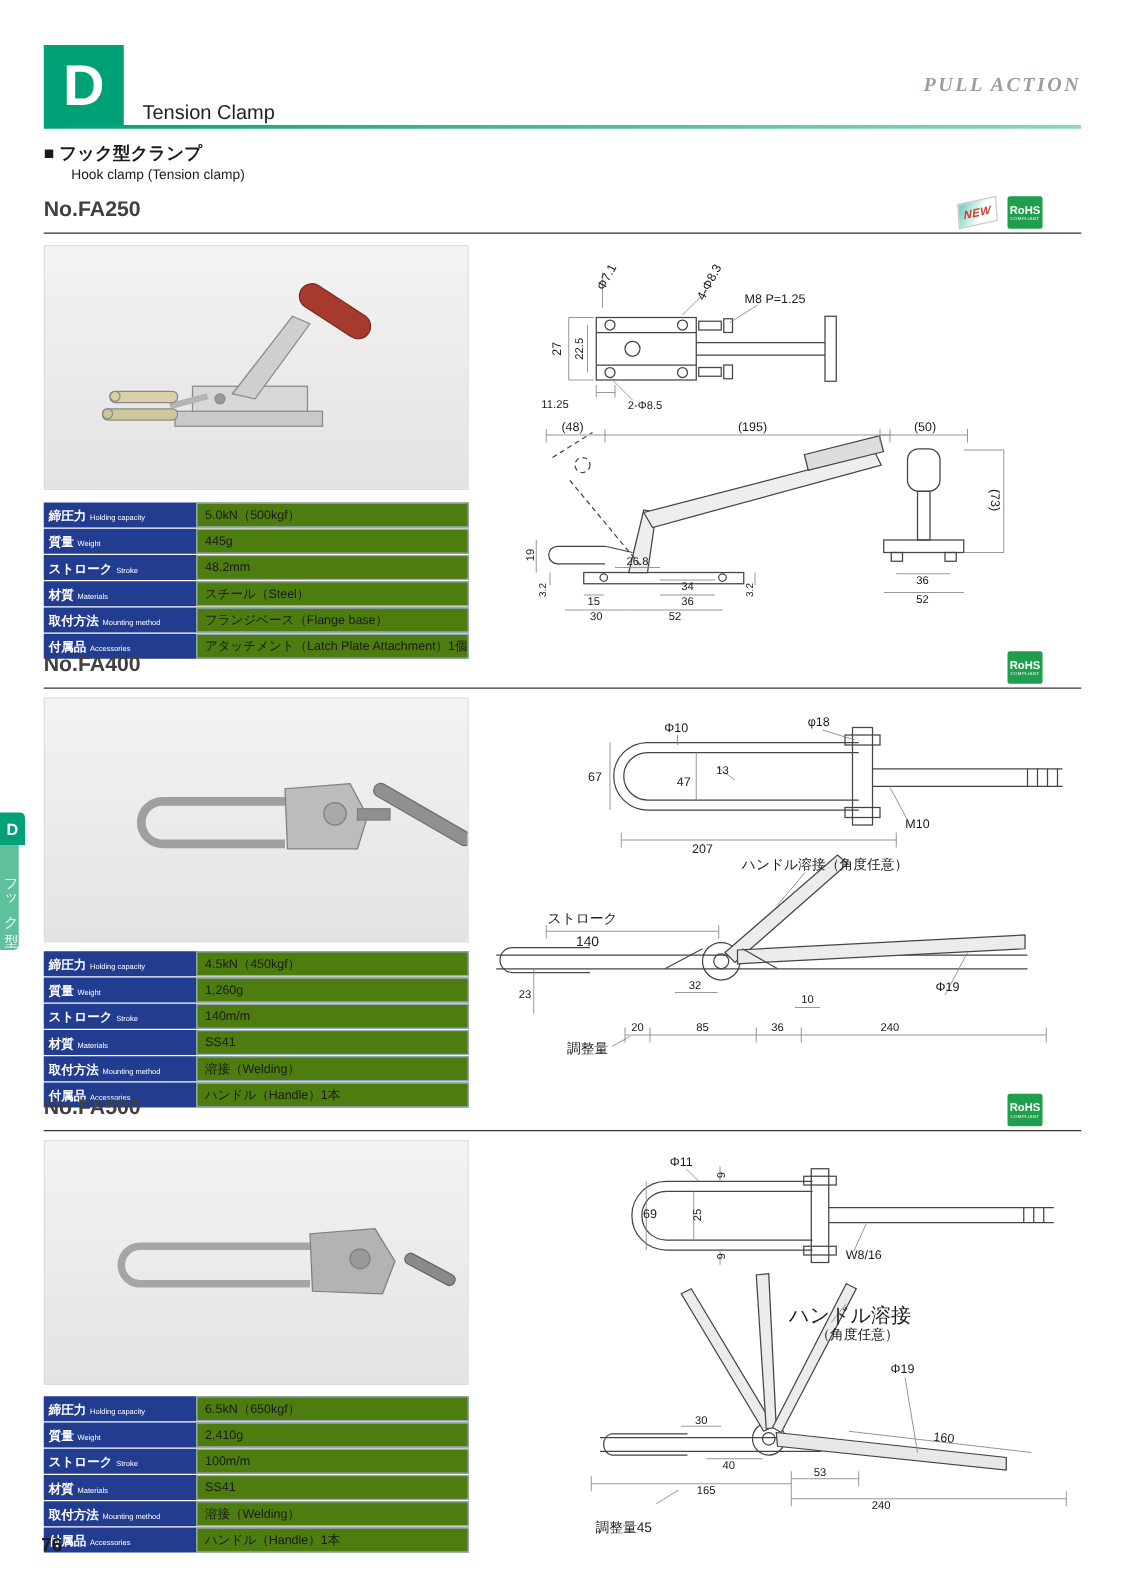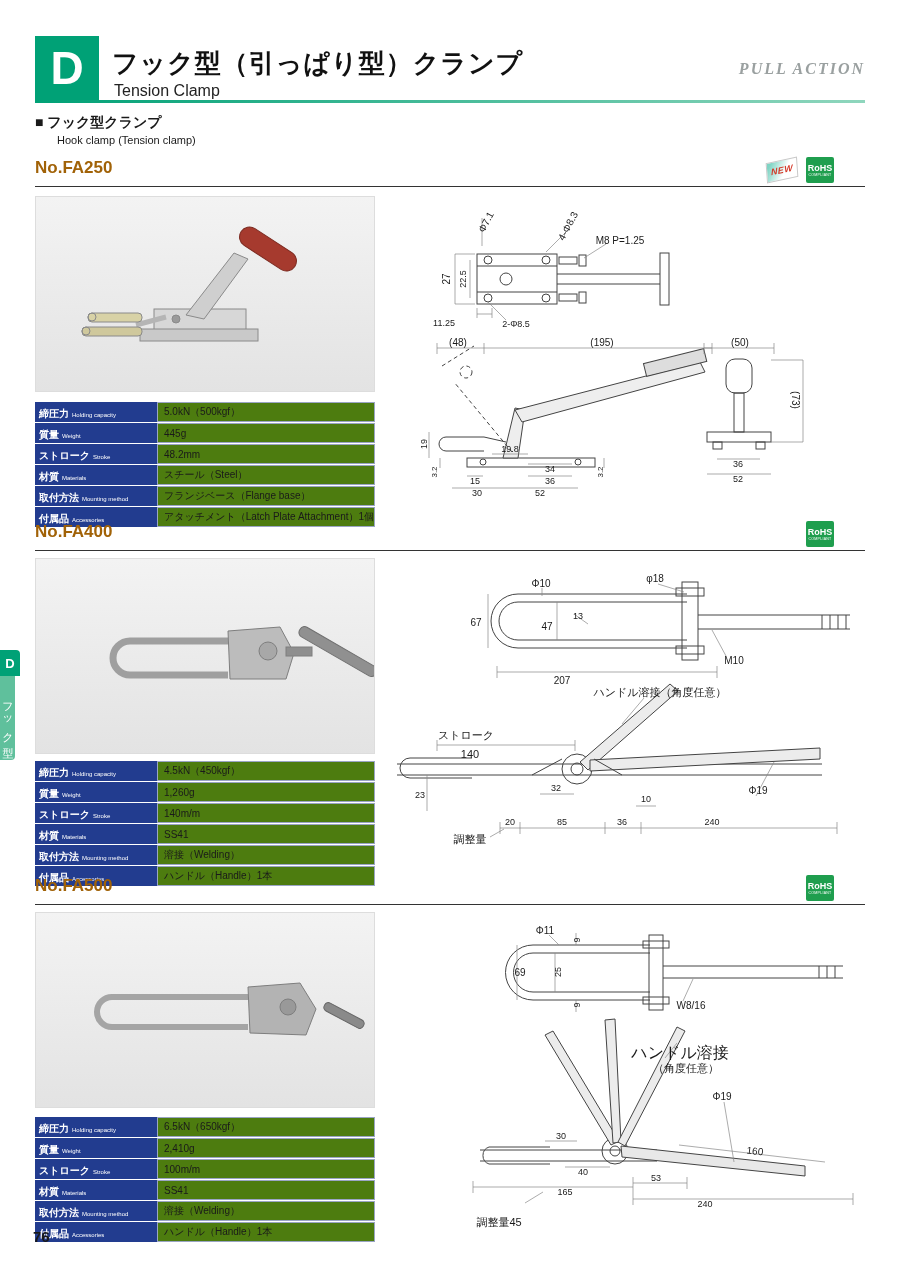--- a/index.html
+++ b/index.html
@@ -14,21 +14,21 @@
   .title { left:112px; top:46px; font-size:26px; font-weight:bold; color:#111; letter-spacing:1px; }
   .subtitle { left:114px; top:82px; font-size:16px; color:#222; }
   .pull { right:35px; top:60px; font-size:16px; font-style:italic; font-weight:bold;
           color:#9aa0a0; letter-spacing:2px;font-family:Liberation Serif, serif; }
   .hline { left:35px; top:100px; width:830px; height:3px;
            background:linear-gradient(to right,#00a176,#8fd6bd); }
 
   .sec-title { left:35px; top:114px; font-size:14px; font-weight:bold; }
   .sec-sub { left:57px; top:134px; font-size:11px; }
 
-  .model { font-size:17px; font-weight:bold; color:#a16207; }
+  .model { font-size:17px; font-weight:bold; color:#404040; }
   .rule { height:1px; background:#333; left:35px; width:830px; }
 
   .photo { width:340px; height:196px; background:linear-gradient(180deg,#f3f3f3,#e3e3e3);
            border:1px solid #ddd; }
   .drawing { position:absolute; }
   .dim { position:absolute; font-size:10px; color:#1a1a1a; white-space:nowrap; }
 
   
   .spec { border-collapse:separate; border-spacing:0 1px; width:340px; table-layout:fixed; }
   .spec td { height:15px; vertical-align:middle; }
@@ -57,21 +57,20 @@
 
   .pagenum { left:33px; top:1228px; font-size:15px; font-weight:bold; }
   svg { display:block; }
 </style>
 </head>
 <body>
 
 <div class="page">
 
   <div class="d-box abs">D</div>
-  <div class="title abs">フック型（引っぱり型）クランプ</div>
   <div class="subtitle abs">Tension Clamp</div>
   <div class="pull abs">PULL ACTION</div>
   <div class="hline abs"></div>
 
   <div class="sec-title abs">■ フック型クランプ</div>
   <div class="sec-sub abs">Hook clamp (Tension clamp)</div>
 
   <div class="model abs" style="left:35px;top:158px">No.FA250</div>
   <div class="new-badge abs" style="left:766px;top:160px">
     <span>NEW</span>
@@ -179,21 +178,21 @@
       <span class="dim" style="left: 64px; top: 83px; transform: translate(-50%, -50%) rotate(-90deg);">27</span>
       <span class="dim" style="left: 81px; top: 83px; transform: translate(-50%, -50%) rotate(-90deg); font-size: 9px;">22.5</span>
       <span class="dim" style="left: 62px; top: 127px; transform: translate(-50%, -50%) rotate(0deg); font-size: 9px;">11.25</span>
       <span class="dim" style="left: 134px; top: 128px; transform: translate(-50%, -50%) rotate(0deg); font-size: 9px;">2-Φ8.5</span>
       <span class="dim" style="left: 76px; top: 146px; transform: translate(-50%, -50%) rotate(0deg);">(48)</span>
       <span class="dim" style="left: 220px; top: 146px; transform: translate(-50%, -50%) rotate(0deg);">(195)</span>
       <span class="dim" style="left: 358px; top: 146px; transform: translate(-50%, -50%) rotate(0deg);">(50)</span>
       <span class="dim" style="left: 413px; top: 204px; transform: translate(-50%, -50%) rotate(90deg);">(73)</span>
       <span class="dim" style="left: 42px; top: 248px; transform: translate(-50%, -50%) rotate(-90deg); font-size: 9px;">19</span>
       <span class="dim" style="left: 52px; top: 276px; transform: translate(-50%, -50%) rotate(-90deg); font-size: 8px;">3.2</span>
-      <span class="dim" style="left: 128px; top: 253px; transform: translate(-50%, -50%) rotate(0deg); font-size: 9px;">19.8</span>
+      <span class="dim" style="left: 128px; top: 253px; transform: translate(-50%, -50%) rotate(0deg); font-size: 9px;">26.8</span>
       <span class="dim" style="left: 168px; top: 273px; transform: translate(-50%, -50%) rotate(0deg); font-size: 9px;">34</span>
       <span class="dim" style="left: 93px; top: 285px; transform: translate(-50%, -50%) rotate(0deg); font-size: 9px;">15</span>
       <span class="dim" style="left: 168px; top: 285px; transform: translate(-50%, -50%) rotate(0deg); font-size: 9px;">36</span>
       <span class="dim" style="left: 218px; top: 276px; transform: translate(-50%, -50%) rotate(-90deg); font-size: 8px;">3.2</span>
       <span class="dim" style="left: 95px; top: 297px; transform: translate(-50%, -50%) rotate(0deg); font-size: 9px;">30</span>
       <span class="dim" style="left: 158px; top: 297px; transform: translate(-50%, -50%) rotate(0deg); font-size: 9px;">52</span>
       <span class="dim" style="left: 356px; top: 268px; transform: translate(-50%, -50%) rotate(0deg); font-size: 9px;">36</span>
       <span class="dim" style="left: 356px; top: 283px; transform: translate(-50%, -50%) rotate(0deg); font-size: 9px;">52</span>
     </div>
 

